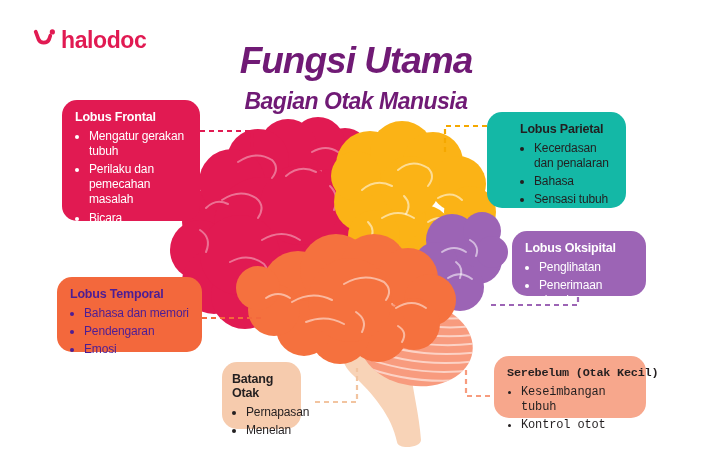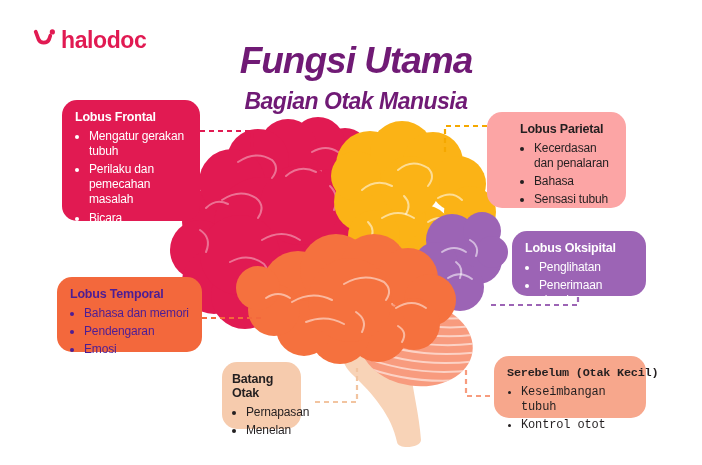--- a/index.html
+++ b/index.html
@@ -18,21 +18,21 @@
   .brain-svg{position:absolute;left:0;top:0;z-index:1;}
   
   .label-card{
     position:absolute;z-index:2;border-radius:15px;box-sizing:border-box;
     padding:10px 12px 8px 13px;
   }
   .label-card .card-title{font-size:12.5px;font-weight:bold;margin:0 0 5px 0;letter-spacing:-0.2px;}
   .label-card ul{margin:0;padding-left:14px;list-style:disc;}
   .label-card li{font-size:12px;line-height:1.26;margin:0 0 3px 0;letter-spacing:-0.15px;}
   .card--frontal  {left:62px; top:100px;width:138px;height:121px;background:#E11A52;color:#ffffff;}
-  .card--parietal {left:487px;top:112px;width:139px;height:96px; background:#fca5a5;color:#231F20;padding-left:33px;}
+  .card--parietal {left:487px;top:112px;width:139px;height:96px; background:#14b8a6;color:#231F20;padding-left:33px;}
   .card--oksipital{left:512px;top:231px;width:134px;height:65px; background:#9C64B5;color:#ffffff;}
   .card--temporal {left:57px; top:277px;width:145px;height:75px; background:#F3683C;color:#4c1d95;}
   .card--batang   {left:222px;top:362px;width:79px; height:67px; background:#F6CBAD;color:#231F20;padding:10px 8px 8px 10px;}
   .card--serebelum{left:494px;top:356px;width:152px;height:62px; background:#F7A78C;color:#231F20;font-family:Liberation Mono, monospace;}
   .card--serebelum .card-title{font-size:11.8px;white-space:nowrap;}
 </style>
 </head>
 <body>
 
 <div class="canvas">

